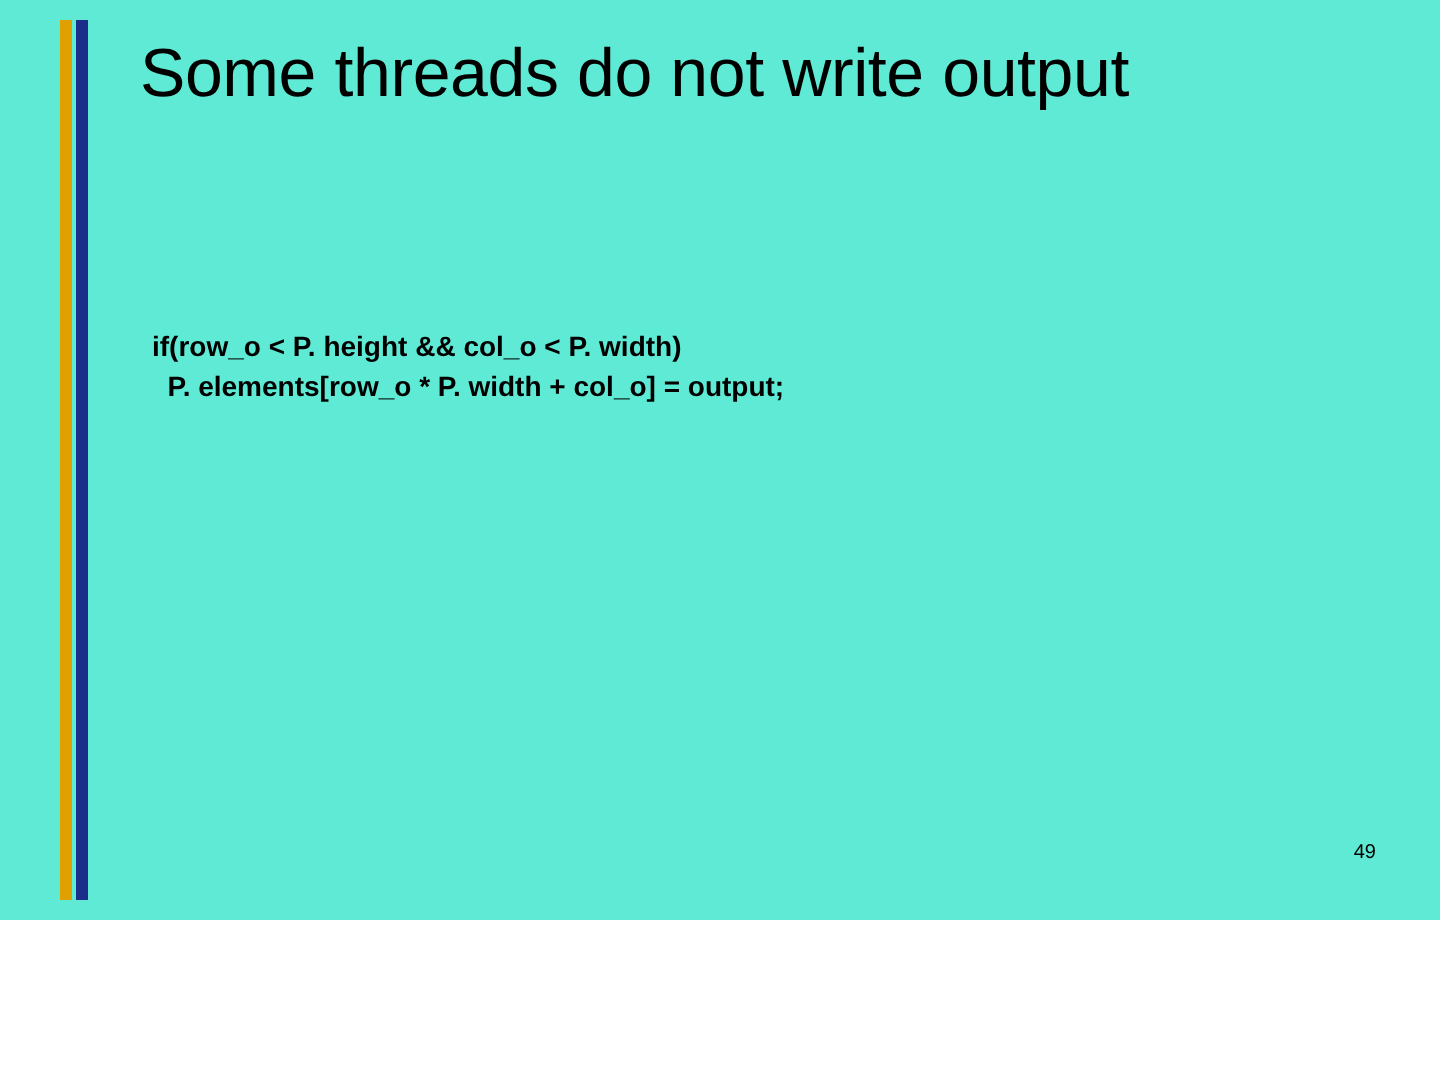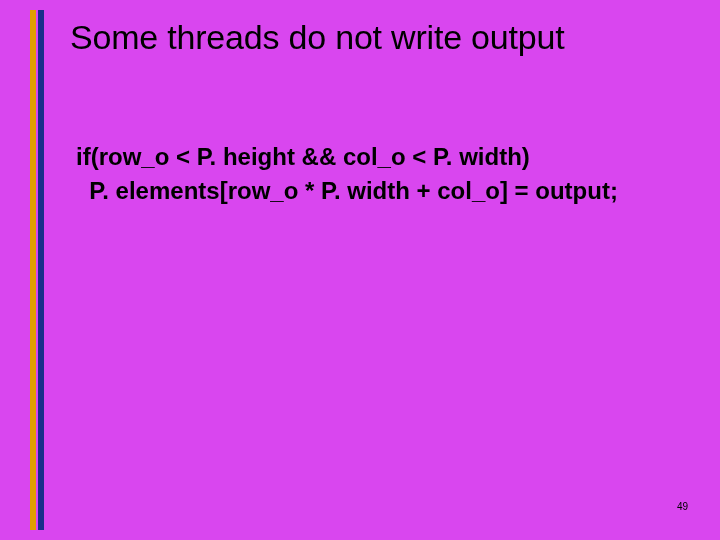--- a/index.html
+++ b/index.html
@@ -1,44 +1,44 @@
 <!DOCTYPE html>
 <html><head>
 <meta charset="utf-8">
 <style>
   * { margin: 0; padding: 0; box-sizing: border-box; }
   html, body { width: 720px; height: 540px; background: #fff; font-family: Arial, Helvetica, sans-serif; }
   .slide {
     position: relative;
     width: 720px;
-    height: 540px;
-    background: #d946ef;
+    height: 460px;
+    background: #5eead4;
   }
   .left-bar {
     position: absolute;
     top: 10px;
     bottom: 10px;
     width: 6px;
   }
   .bar-gold { left: 30px; background: #e0a000; }
   .bar-blue { left: 38px; background: #1a2e8a; }
   .title {
     position: absolute;
     top: 18px;
     left: 70px;
     font-size: 34px;
     font-weight: 400;
     color: #000;
     letter-spacing: -0.2px;
   }
   .code-block {
     position: absolute;
-    top: 140px;
+    top: 164px;
     left: 76px;
-    font-size: 24px;
+    font-size: 14px;
     font-weight: 700;
     color: #000;
     line-height: 1.4;
     white-space: pre;
   }
   .page-num {
     position: absolute;
     bottom: 28px;
     right: 32px;
     font-size: 10px;

